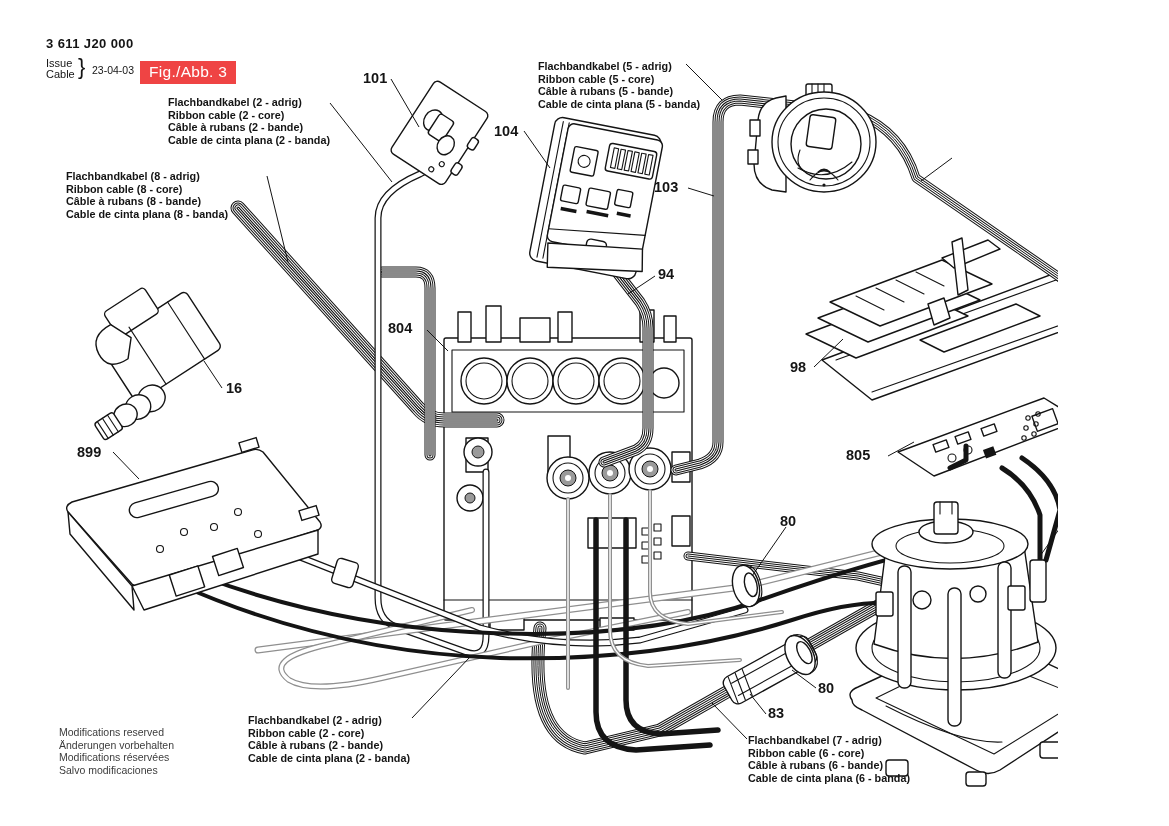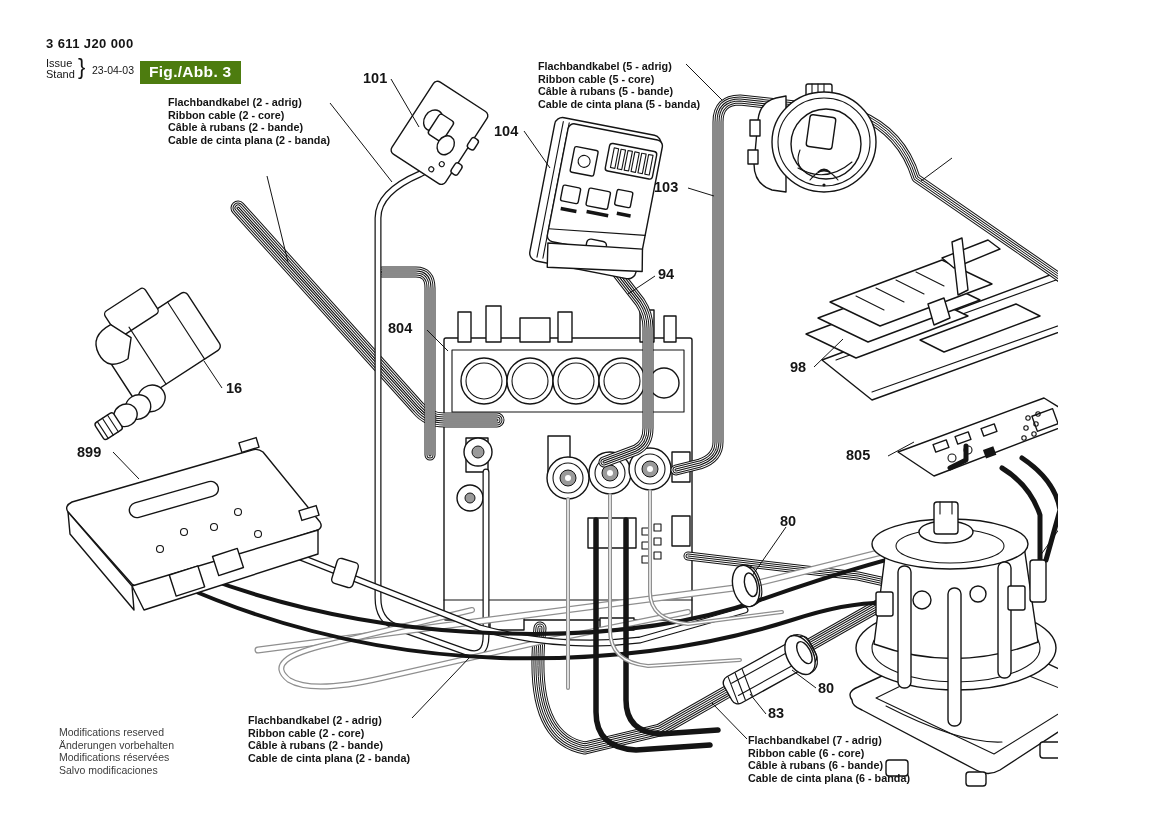--- a/index.html
+++ b/index.html
@@ -3,22 +3,22 @@
 <meta charset="utf-8">
 <style>
   html,body{margin:0;padding:0;background:#fff}
   .stage{position:relative;width:1058px;height:826px;background:#fff;overflow:hidden;
          font-family:"Liberation Sans",sans-serif;color:#141414}
   .stage svg{position:absolute;left:0;top:0}
   .hdr-num{position:absolute;left:46px;top:36px;font-size:13px;font-weight:bold;letter-spacing:.4px;white-space:nowrap}
   .issue{position:absolute;left:46px;top:58px;font-size:11px;line-height:10.5px}
   .brace{position:absolute;left:78px;top:54px;font-size:22px;font-weight:400}
   .date{position:absolute;left:92px;top:64px;font-size:10.5px}
-  .figbadge{position:absolute;left:140px;top:61px;background:#4d7c0f;color:#fff;
-            font-size:15.5px;font-weight:bold;padding:2px 9px 3px;letter-spacing:.3px}
+  .figbadge{position:absolute;left:140px;top:61px;background:#ef4444;color:#fff;
+            font-size:15.5px;font-weight:normal;padding:2px 9px 3px;letter-spacing:.3px}
   .lbl{position:absolute;font-size:10.8px;font-weight:bold;line-height:12.6px;white-space:nowrap}
   .callout{position:absolute;font-size:14.5px;font-weight:bold;white-space:nowrap}
   .footer{position:absolute;left:59px;top:726px;font-size:10.5px;line-height:12.6px;color:#3c3c3c;white-space:nowrap}
   
   .b{stroke:#141414;fill:none;stroke-linecap:round;stroke-linejoin:round}
   .w{stroke:#ffffff;fill:none;stroke-linecap:round;stroke-linejoin:round}
   .g{stroke:#8f8f8f;fill:none;stroke-linecap:round;stroke-linejoin:round}
   .cmp{fill:#fff;stroke:#141414;stroke-width:1.4;stroke-linejoin:round}
   .cmpn{fill:none;stroke:#141414;stroke-width:1.1;stroke-linejoin:round;stroke-linecap:round}
   .ld{stroke:#141414;stroke-width:1;fill:none}
@@ -370,37 +370,43 @@
     <line class="ld" x1="786" y1="527" x2="752" y2="576"></line>
     <line class="ld" x1="1062" y1="525" x2="1040" y2="556"></line>
     <line class="ld" x1="816" y1="688" x2="792" y2="670"></line>
     <line class="ld" x1="766" y1="714" x2="750" y2="694"></line>
   </g>
 </svg>
 
 <div class="hdr-num">3 611 J20 000</div>
 <div class="issue">
   <div>Issue</div>
-  <div>Stand</div>
+  <div>Cable</div>
 </div>
 <div class="brace">}</div>
 <div class="date">23-04-03</div>
 <div class="figbadge">Fig./Abb. 3</div>
 
 <div class="lbl" style="left:168px;top:96px">
   <div>Flachbandkabel (2 - adrig)</div>
   <div>Ribbon cable (2 - core)</div>
   <div>Câble à rubans (2 - bande)</div>
   <div>Cable de cinta plana (2 - banda)</div>
 </div>
 <div class="lbl" style="left:538px;top:60px">
   <div>Flachbandkabel (5 - adrig)</div>
   <div>Ribbon cable (5 - core)</div>
   <div>Câble à rubans (5 - bande)</div>
   <div>Cable de cinta plana (5 - banda)</div>
+</div>
+<div class="lbl" style="left:66px;top:170px">
+  <div>Flachbandkabel (8 - adrig)</div>
+  <div>Ribbon cable (8 - core)</div>
+  <div>Câble à rubans (8 - bande)</div>
+  <div>Cable de cinta plana (8 - banda)</div>
 </div>
 <div class="lbl" style="left:248px;top:714px">
   <div>Flachbandkabel (2 - adrig)</div>
   <div>Ribbon cable (2 - core)</div>
   <div>Câble à rubans (2 - bande)</div>
   <div>Cable de cinta plana (2 - banda)</div>
 </div>
 <div class="lbl" style="left:748px;top:734px">
   <div>Flachbandkabel (7 - adrig)</div>
   <div>Ribbon cable (6 - core)</div>

